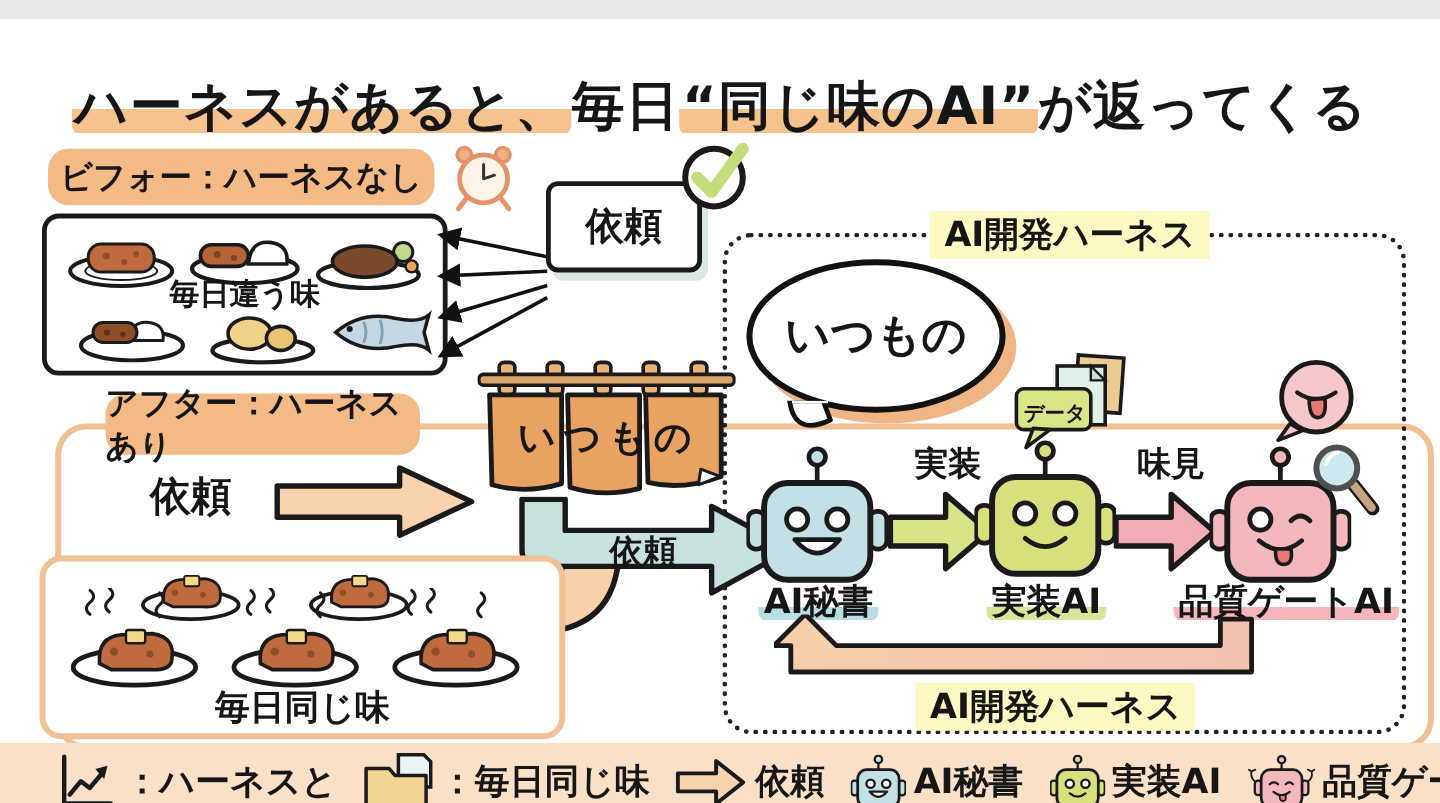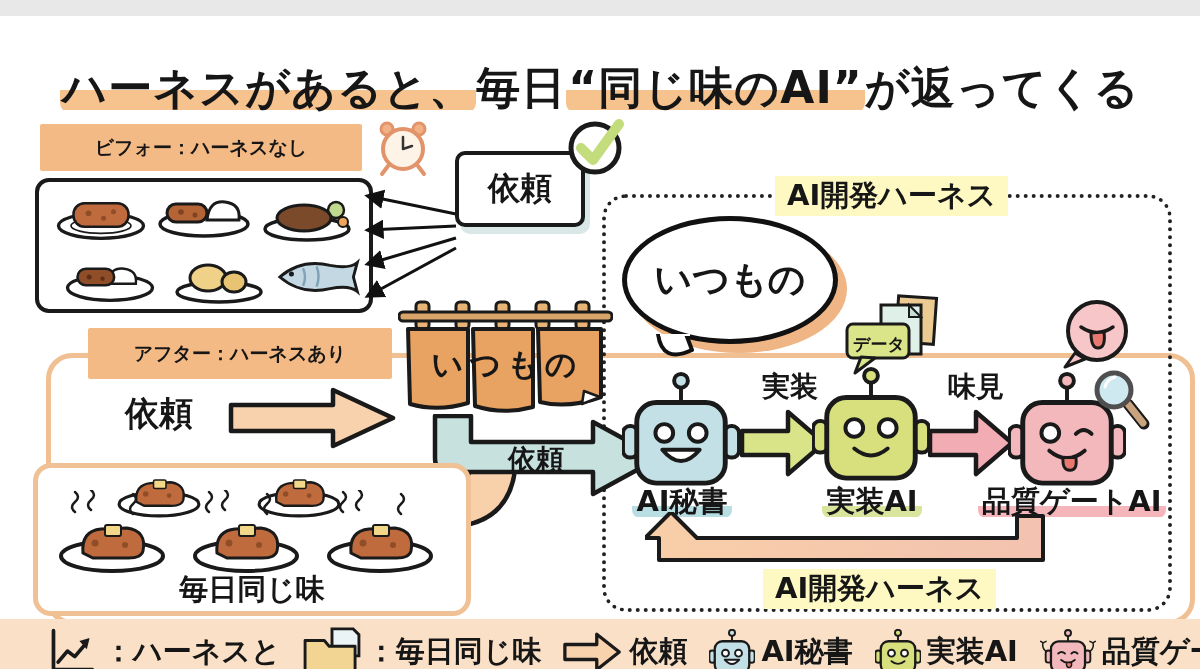--- a/index.html
+++ b/index.html
@@ -3,21 +3,21 @@
 <meta charset="utf-8">
 <style>
   html,body{margin:0;padding:0;background:#e8e8e8;}
   .canvas{position:relative;width:1200px;height:669px;background:#ffffff;overflow:hidden;
     font-family:"DejaVu Sans","Liberation Sans",sans-serif;color:#161616;margin-top:16px;}
   .abs{position:absolute;}
   .title{position:absolute;left:0;top:14px;width:1200px;text-align:center;font-size:44px;
     font-weight:bold;letter-spacing:1px;white-space:nowrap;}
   .hl{background:linear-gradient(to bottom,transparent 55%,#F6C28E 55%,#F6C28E 94%,transparent 94%);
     border-radius:10px;padding:0 2px;}
-  .pill{position:absolute;background:#F4BA85;border-radius:2px;font-weight:bold;font-size:19px;
+  .pill{position:absolute;background:#F4BA85;border-radius:17px;font-weight:bold;font-size:27px;
     display:flex;align-items:center;justify-content:center;}
   .food-box{position:absolute;background:#fff;}
   .before-box{border:4px solid #1A1A1A;border-radius:14px;}
   .same-box{border:5px solid #F0C194;border-radius:18px;}
   .box-caption{position:absolute;left:0;right:0;text-align:center;font-weight:bold;}
   .request-box{position:absolute;background:#fff;border:4px solid #1A1A1A;border-radius:10px;
     box-shadow:5px 7px 0 #D9E8E6;display:flex;align-items:center;justify-content:center;
     font-size:32px;font-weight:bold;}
   .after-container{position:absolute;border:5px solid #F1C092;border-radius:26px;}
   .harness-box{position:absolute;border:4px dotted #222;border-radius:24px;}
@@ -86,20 +86,21 @@
     <svg class="abs" style="left:135px;top:78px;" width="90" height="44" viewBox="0 0 90 44">
       <ellipse cx="45" cy="32" rx="42" ry="10" fill="#fff" stroke="#1A1A1A" stroke-width="3.5"></ellipse>
       <ellipse cx="34" cy="18" rx="18" ry="13" fill="#EFD287" stroke="#1A1A1A" stroke-width="3"></ellipse>
       <ellipse cx="60" cy="22" rx="12" ry="10" fill="#E8C372" stroke="#1A1A1A" stroke-width="3"></ellipse>
     </svg>
     <svg class="abs" style="left:235px;top:72px;" width="92" height="46" viewBox="0 0 95 46">
       <path d="M6,23 Q28,4 58,11 Q78,15 86,8 L82,23 L86,38 Q78,31 58,35 Q28,42 6,23 Z" fill="#C3D8E3" stroke="#1A1A1A" stroke-width="3"></path>
       <circle cx="18" cy="20" r="2.6" fill="#1A1A1A"></circle>
       <path d="M30,14 Q34,23 30,32 M44,12 Q48,22 44,33" stroke="#7fa2b5" stroke-width="2.5" fill="none"></path>
     </svg>
+    <div class="box-caption" style="top:46px;font-size:25px;">毎日違う味</div>
   </div>
 
   <svg class="abs" style="left:356px;top:168px;" width="104" height="118" viewBox="0 0 104 118">
     <defs>
         <marker id="ah" viewBox="0 0 10 10" refX="8" refY="5" markerWidth="6.5" markerHeight="6.5" orient="auto-start-reverse">
           <path d="M0,0 L10,5 L0,10 z" fill="#111"></path>
         </marker>
       </defs>
     <line x1="100" y1="30" x2="12" y2="12" stroke="#111" stroke-width="3" marker-end="url(#ah)"></line>
     <line x1="100" y1="42" x2="12" y2="46" stroke="#111" stroke-width="3" marker-end="url(#ah)"></line>
@@ -108,21 +109,21 @@
   </svg>
 
   <div class="request-box" style="left:455px;top:135px;width:122px;height:68px;">依頼</div>
 
   <svg class="abs" style="left:565px;top:98px;" width="64" height="64" viewBox="0 0 64 64">
     <circle cx="30" cy="34" r="24" fill="#fff" stroke="#1A1A1A" stroke-width="5"></circle>
     <path d="M16,34 L28,46 L54,10" stroke="#C3DC7C" stroke-width="10" fill="none" stroke-linecap="round" stroke-linejoin="round"></path>
   </svg>
 
   <div class="after-container" style="left:46px;top:337px;width:1139px;height:262px;"></div>
-  <div class="pill" style="left:88px;top:312px;width:304px;height:51px;z-index:3;">アフター：ハーネスあり</div>
+  <div class="pill" style="left:88px;top:312px;width:262px;height:51px;z-index:3;">アフター：ハーネスあり</div>
 
   <span class="big-label" style="left:125px;top:375px;font-size:34px;z-index:3;">依頼</span>
   <svg class="abs" style="left:228px;top:370px;z-index:2;" width="170" height="64" viewBox="0 0 170 64">
     <path d="M3,19 L105,19 L105,4 L165,32 L105,60 L105,45 L3,45 Z" fill="#F8D2AD" stroke="#1A1A1A" stroke-width="4.5" stroke-linejoin="round"></path>
   </svg>
 
   <svg class="abs" style="left:332px;top:440px;z-index:1;" width="190" height="100" viewBox="0 0 190 100">
     <path d="M6,55 L58,13 L58,34 L108,34 Q138,34 140,2 L184,2 Q182,71 112,71 L58,71 L58,94 Z" fill="#F8D0AA" stroke="#1A1A1A" stroke-width="4.5" stroke-linejoin="round"></path>
   </svg>
   <span class="arrow-label" style="left:388px;top:482px;font-size:29px;z-index:2;">完成</span>

